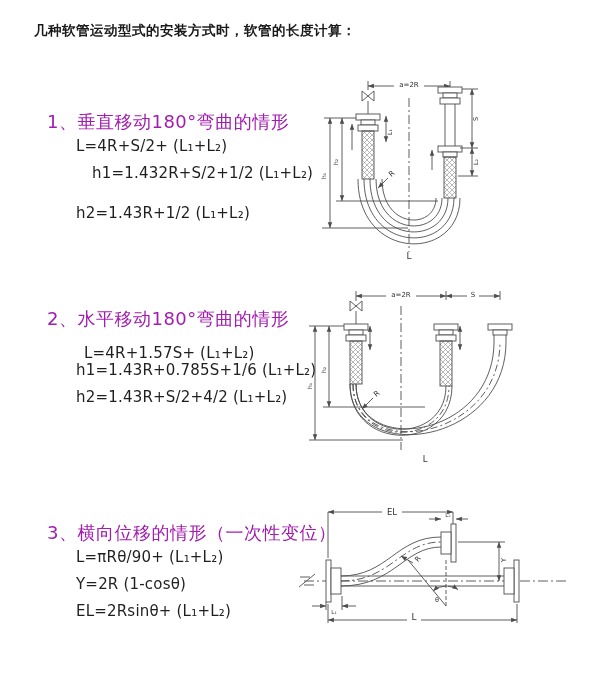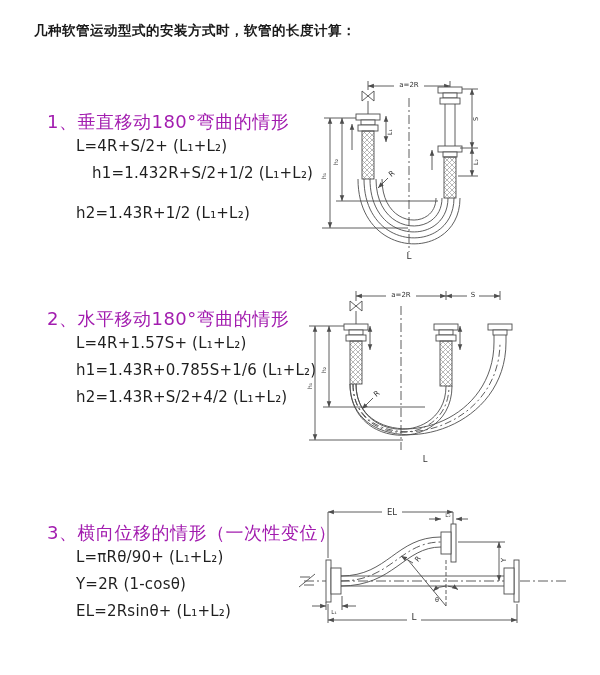--- a/index.html
+++ b/index.html
@@ -14,21 +14,21 @@
   }
   .sec-heading{
     position:absolute;left:47px;font-size:18px;font-weight:normal;
     letter-spacing:0.5px;color:#a21caf;white-space:nowrap;
   }
   .formula{
     position:absolute;left:76px;font-size:15px;font-weight:normal;
     color:#1f1f1f;white-space:nowrap;letter-spacing:0.2px;
   }
   #s1-h{top:110px;} #f1-0{top:137px;} #f1-1{top:164px;margin-left:16px;} #f1-2{top:204px;}
-  #s2-h{top:307px;} #f2-0{top:334px;} #f2-1{top:361px;} #f2-2{top:388px;}
+  #s2-h{top:307px;} #f2-0{top:344px;margin-left:8px;} #f2-1{top:361px;} #f2-2{top:388px;}
   #s3-h{top:521px;} #f3-0{top:548px;} #f3-1{top:575px;} #f3-2{top:602px;}
   .diag{position:absolute;text-align:center;}
   #diag1{left:312px;top:70px;}
   #diag2{left:303px;top:282px;}
   #diag3{left:296px;top:502px;}
   svg{display:block;}
   svg text{font-family:"DejaVu Sans",sans-serif;fill:#333;}
 </style>
 </head>
 <body>

